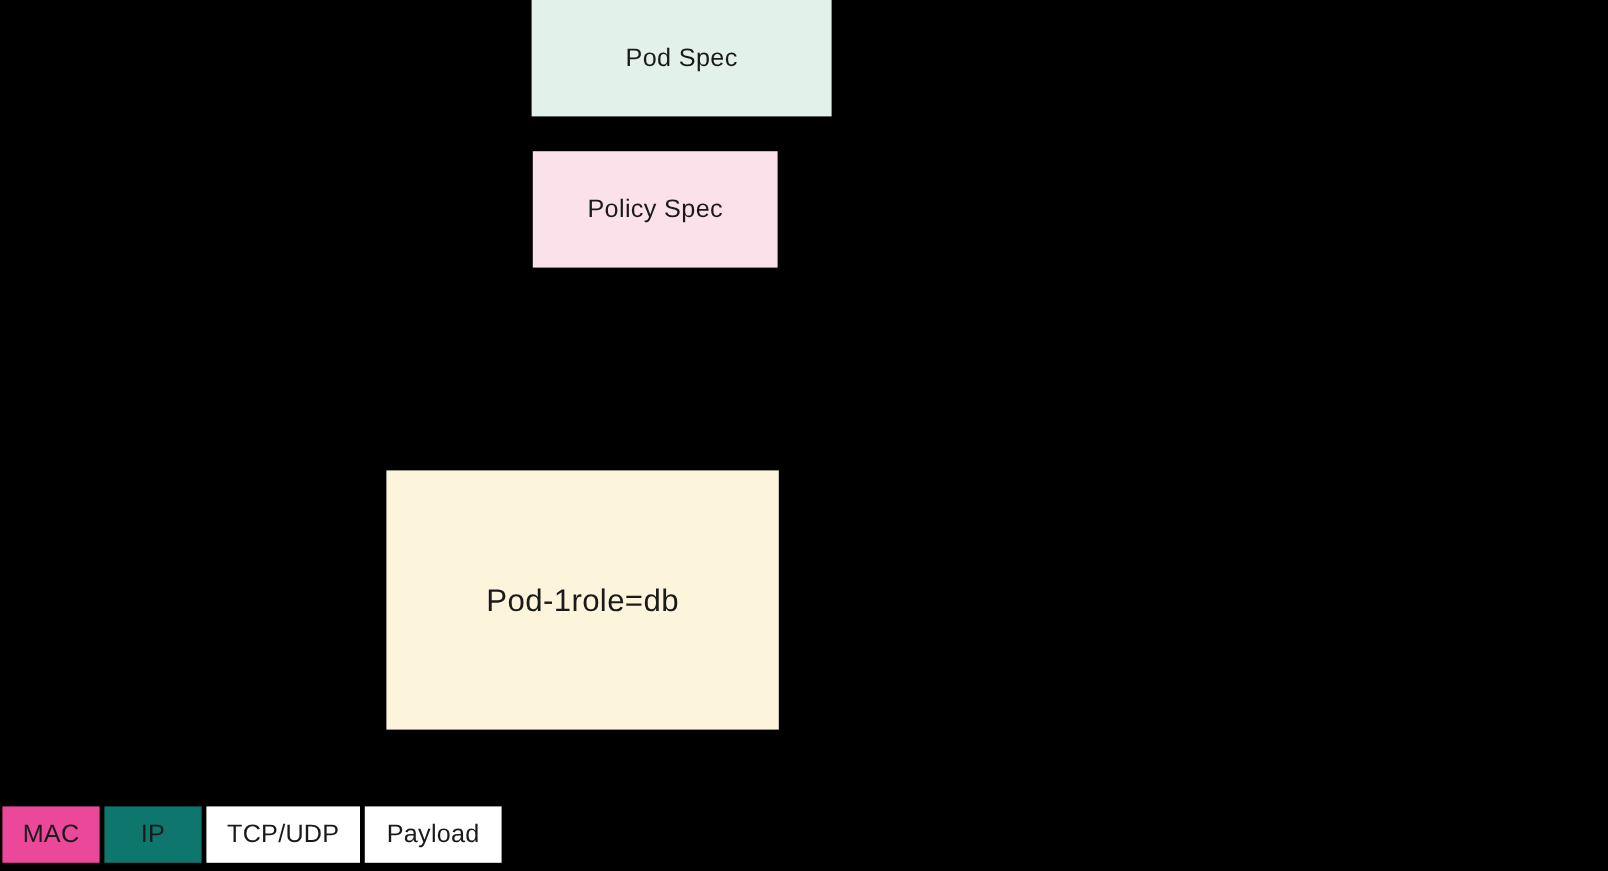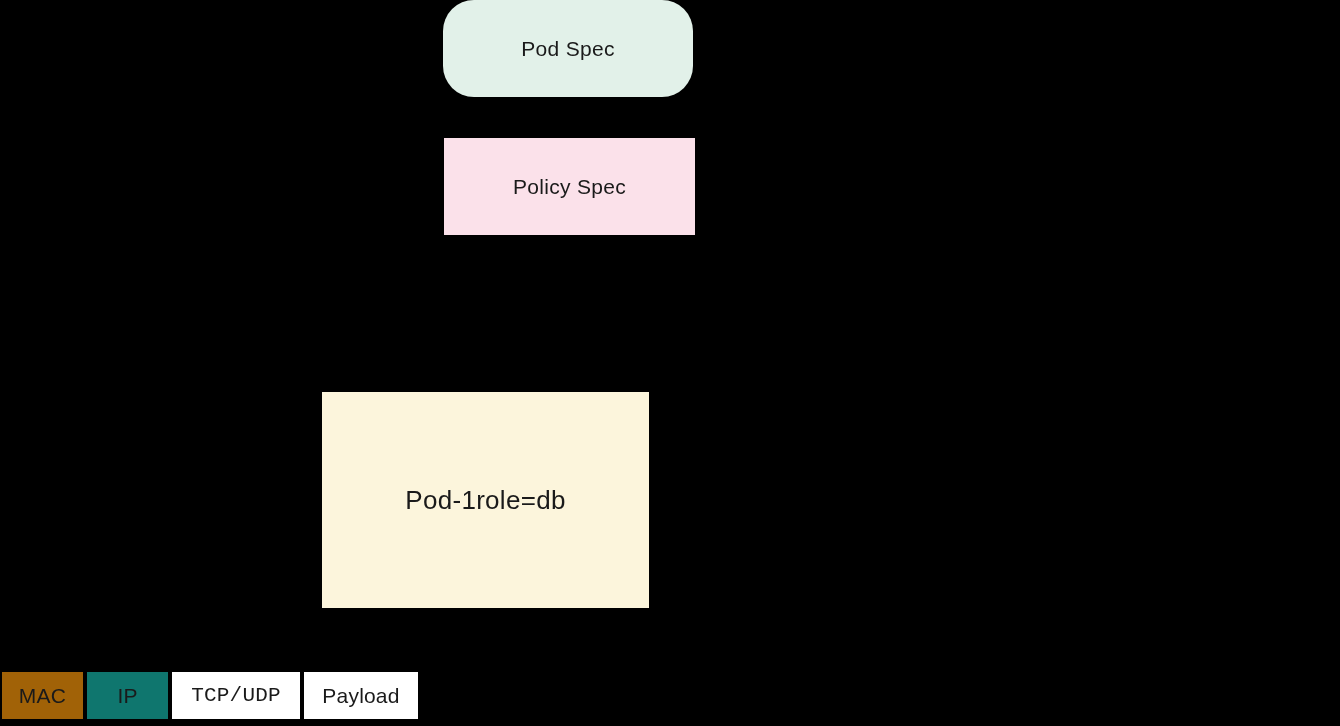--- a/index.html
+++ b/index.html
@@ -23,25 +23,25 @@
     justify-content: center;
     box-sizing: border-box;
     text-align: center;
   }
   .spec-label {
     font-size: 21px;
     letter-spacing: 0.3px;
   }
   #pod-spec {
     left: 443px; top: 0px;
-    width: 250px; height: 97px; border-radius: 31px;
+    width: 250px; height: 97px;
   }
   #policy-spec {
-    left: 444px; top: 138px;
-    width: 251px; height: 97px;
+    left: 444px; top: 126px;
+    width: 204px; height: 97px;
   }
   #pod1 {
     left: 322px; top: 392px;
     width: 327px; height: 216px;
     flex-direction: row;
     row-gap: 42px;
   }
   #pod1 .pod1-line {
     font-size: 26px;
     line-height: 38px;
@@ -74,21 +74,21 @@
 
   <div class="box" id="policy-spec" style="background: rgb(251, 225, 234);">
     <span class="spec-label">Policy Spec</span>
   </div>
 
   <div class="box" id="pod1" style="background: rgb(252, 245, 220);">
     <span class="pod1-line">Pod-1</span>
     <span class="pod1-line">role=db</span>
   </div>
 
-  <div class="packet-field" id="pkt-mac" style="background: #a16207;">MAC</div>
+  <div class="packet-field" id="pkt-mac" style="background: #ec4899;">MAC</div>
 
   <div class="packet-field" id="pkt-ip" style="background: #0f766e;">IP</div>
 
-  <div class="packet-field" id="pkt-tcpudp" style="background: rgb(255, 255, 255); font-family: Liberation Mono, monospace;">TCP/UDP</div>
+  <div class="packet-field" id="pkt-tcpudp" style="background: rgb(255, 255, 255);">TCP/UDP</div>
 
   <div class="packet-field" id="pkt-payload" style="background: rgb(255, 255, 255);">Payload</div>
 
 </div>
 
 </body></html>

